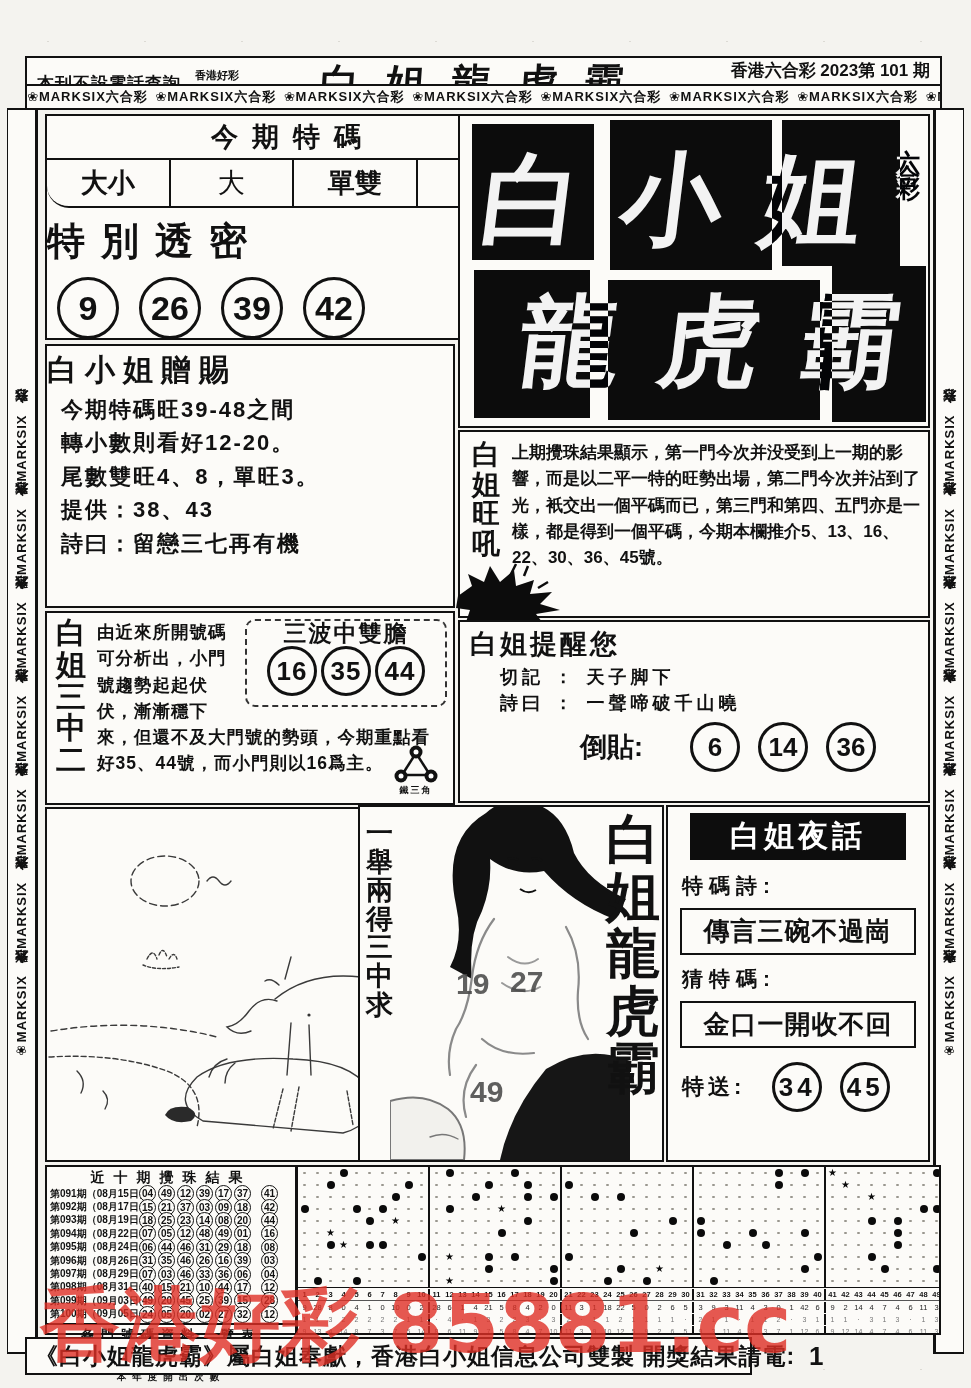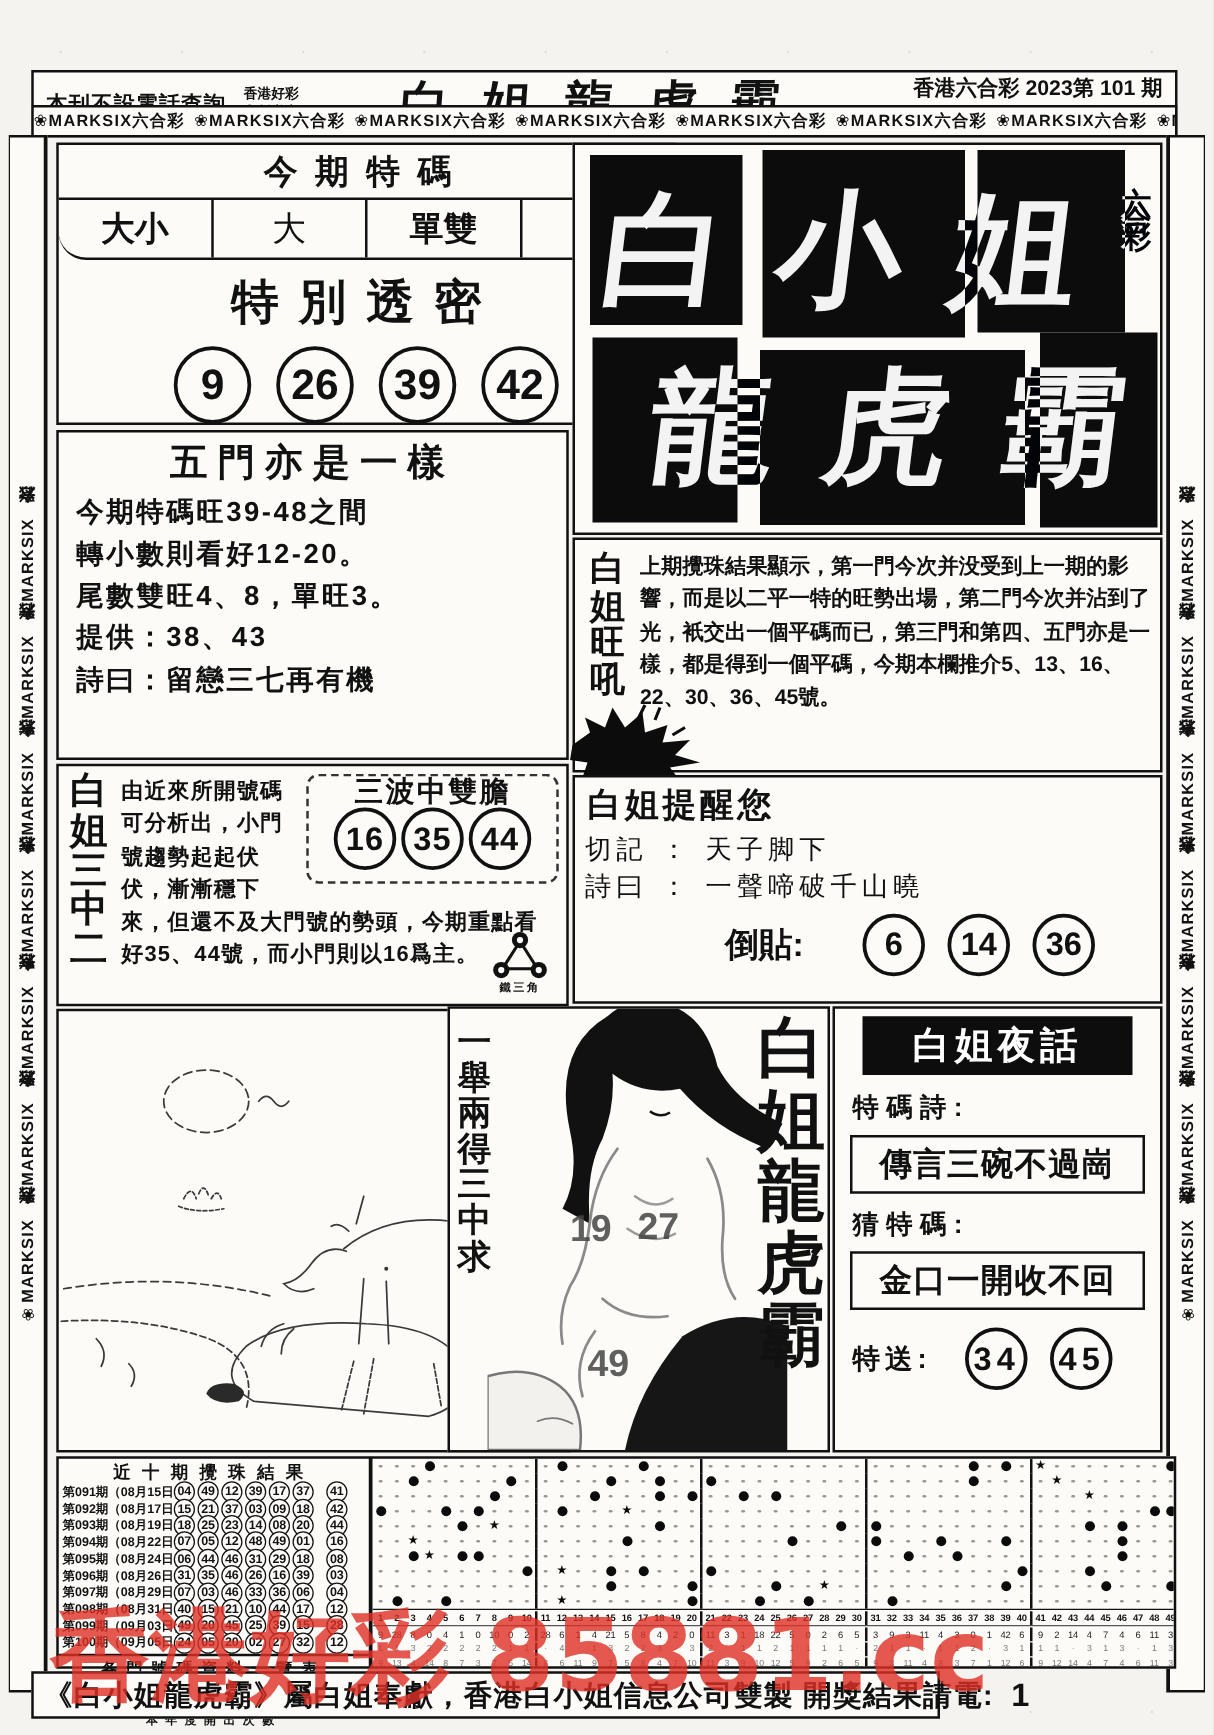--- a/index.html
+++ b/index.html
@@ -2,21 +2,21 @@
 <html><head>
 <meta charset="utf-8">
 <style>
   html,body{margin:0;padding:0;}
   body{background:#d8d6d0;font-family:"Liberation Sans","DejaVu Sans",sans-serif;color:#111;}
   #page{position:relative;width:971px;height:1388px;background:#f4f3ef;overflow:hidden;
         background-image:radial-gradient(#dcdad4 1px,transparent 1px);background-size:97px 83px;}
   .box{position:absolute;border:2px solid #111;background:#fcfbf8;box-sizing:border-box;}
   .abs{position:absolute;box-sizing:border-box;}
   .b{font-weight:bold;}
-  .ctr{text-align:center;}
+  .ctr{text-align:left;}
   .circle{display:inline-flex;align-items:center;justify-content:center;border:3px solid #111;
           border-radius:50%;font-weight:bold;background:#fcfbf8;}
   .c-big{width:56px;height:56px;font-size:34px;margin:0 10px;border-width:3px;}
   .c-med{width:44px;height:44px;font-size:26px;margin:0 9px;}
   .c-ins{width:44px;height:44px;font-size:26px;margin:0 2px;border-width:3px;}
   .c-sm{width:15px;height:15px;font-size:10px;border-width:1.4px;margin:0 1px;flex:none;}
   .vstack{display:flex;flex-direction:column;align-items:center;}
   .vstack span{display:block;line-height:1.06;}
   
   #hdr{left:25px;top:24px;width:917px;height:54px;display:flex;align-items:center;padding:0 10px;margin-top:32px;}
@@ -60,21 +60,21 @@
   #mast .mrow{position:absolute;color:#fff;mix-blend-mode:difference;font-weight:900;
               font-family:"DejaVu Serif","Liberation Serif",serif;font-size:100px;letter-spacing:40px;
               transform:skewX(-7deg);white-space:nowrap;}
   #mast .mside{position:absolute;color:#fff;mix-blend-mode:difference;writing-mode:vertical-rl;
                font-size:24px;font-weight:bold;letter-spacing:14px;}
   
   #roar .vtitle{position:absolute;left:8px;top:8px;width:36px;font-size:28px;font-weight:900;line-height:1.25;}
   #roar-body{position:absolute;left:52px;top:8px;right:8px;font-size:17px;font-weight:bold;line-height:1.55;}
   
   #rem-title{font-size:27px;font-weight:900;letter-spacing:3px;padding:4px 0 0 10px;}
-  #rem-lines{font-size:21px;font-weight:normal;padding:2px 0 0 8px;line-height:1.45;letter-spacing:4px;
+  #rem-lines{font-size:18px;font-weight:bold;padding:2px 0 0 40px;line-height:1.45;letter-spacing:4px;
              font-family:"DejaVu Serif","Liberation Serif",serif;}
   #rem-paste{padding:6px 0 0 120px;font-size:27px;font-weight:900;display:flex;align-items:center;gap:38px;}
   
   #pin .vleft{position:absolute;left:6px;top:12px;font-size:27px;font-weight:900;}
   #pin .vright{position:absolute;right:2px;top:4px;font-size:54px;font-weight:900;line-height:1.25;}
   #pin .ovl{position:absolute;color:#444;font-size:30px;font-weight:bold;opacity:.85;}
   
   #night-title{margin:6px auto 2px auto;width:216px;background:#0d0d0d;color:#fff;text-align:center;
                font-size:30px;font-weight:900;letter-spacing:4px;padding:3px 0;}
   .nt-label{font-size:21px;font-weight:900;letter-spacing:6px;padding:10px 0 0 14px;}
@@ -150,21 +150,21 @@
       <div class="b">大小</div>
       <div>大</div>
       <div class="b">單雙</div>
       <div>双</div>
     </div>
     <div id="sp-secret" class="ctr">特別透密</div>
     <div class="ctr" style="margin-top:10px;"><span class="circle c-big">9</span><span class="circle c-big">26</span><span class="circle c-big">39</span><span class="circle c-big">42</span></div>
   </div>
 
   <div class="box" style="left:45px;top:344px;width:410px;height:264px;">
-    <div id="gift-title" class="ctr">五門亦是一樣</div>
+    <div id="gift-title" class="ctr">白小姐贈賜</div>
     <div id="gift-lines">
         <div>今期特碼旺39-48之間</div>
         <div>轉小數則看好12-20。</div>
         <div>尾數雙旺4、8，單旺3。</div>
         <div>提供：38、43</div>
         <div>詩曰：留戀三七再有機</div>
       </div>
   </div>
 
   <div class="box" id="t32" style="left:45px;top:611px;width:410px;height:194px;">

